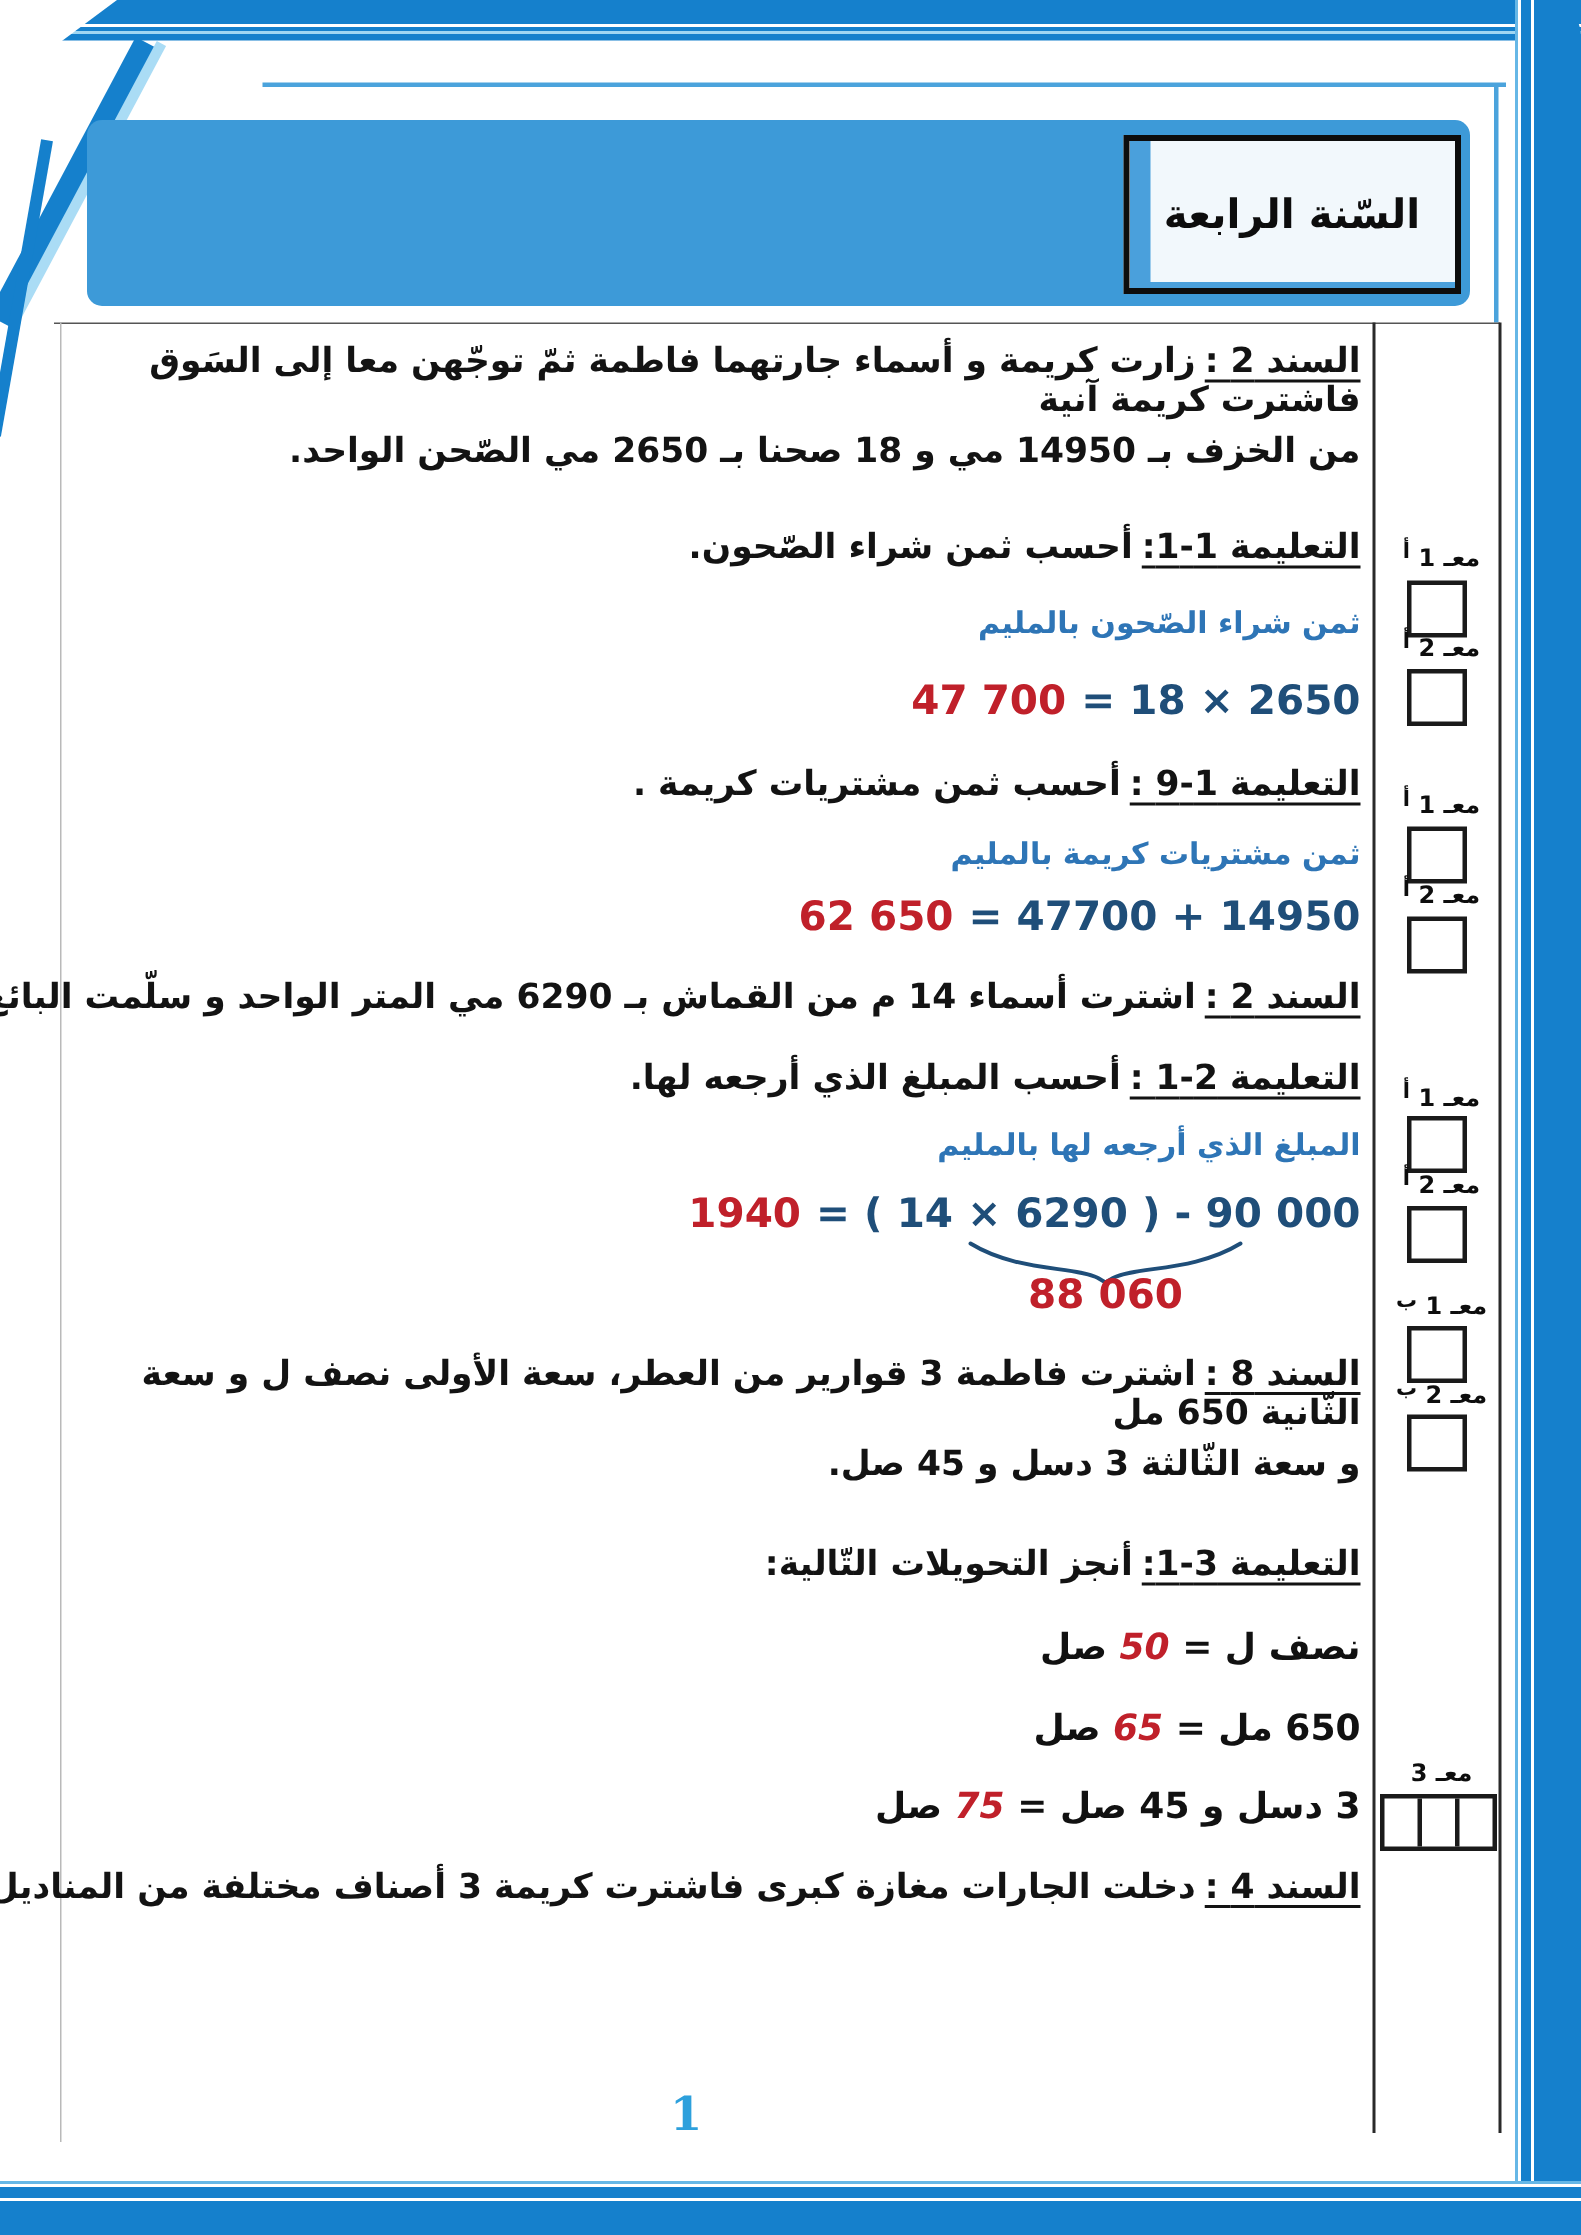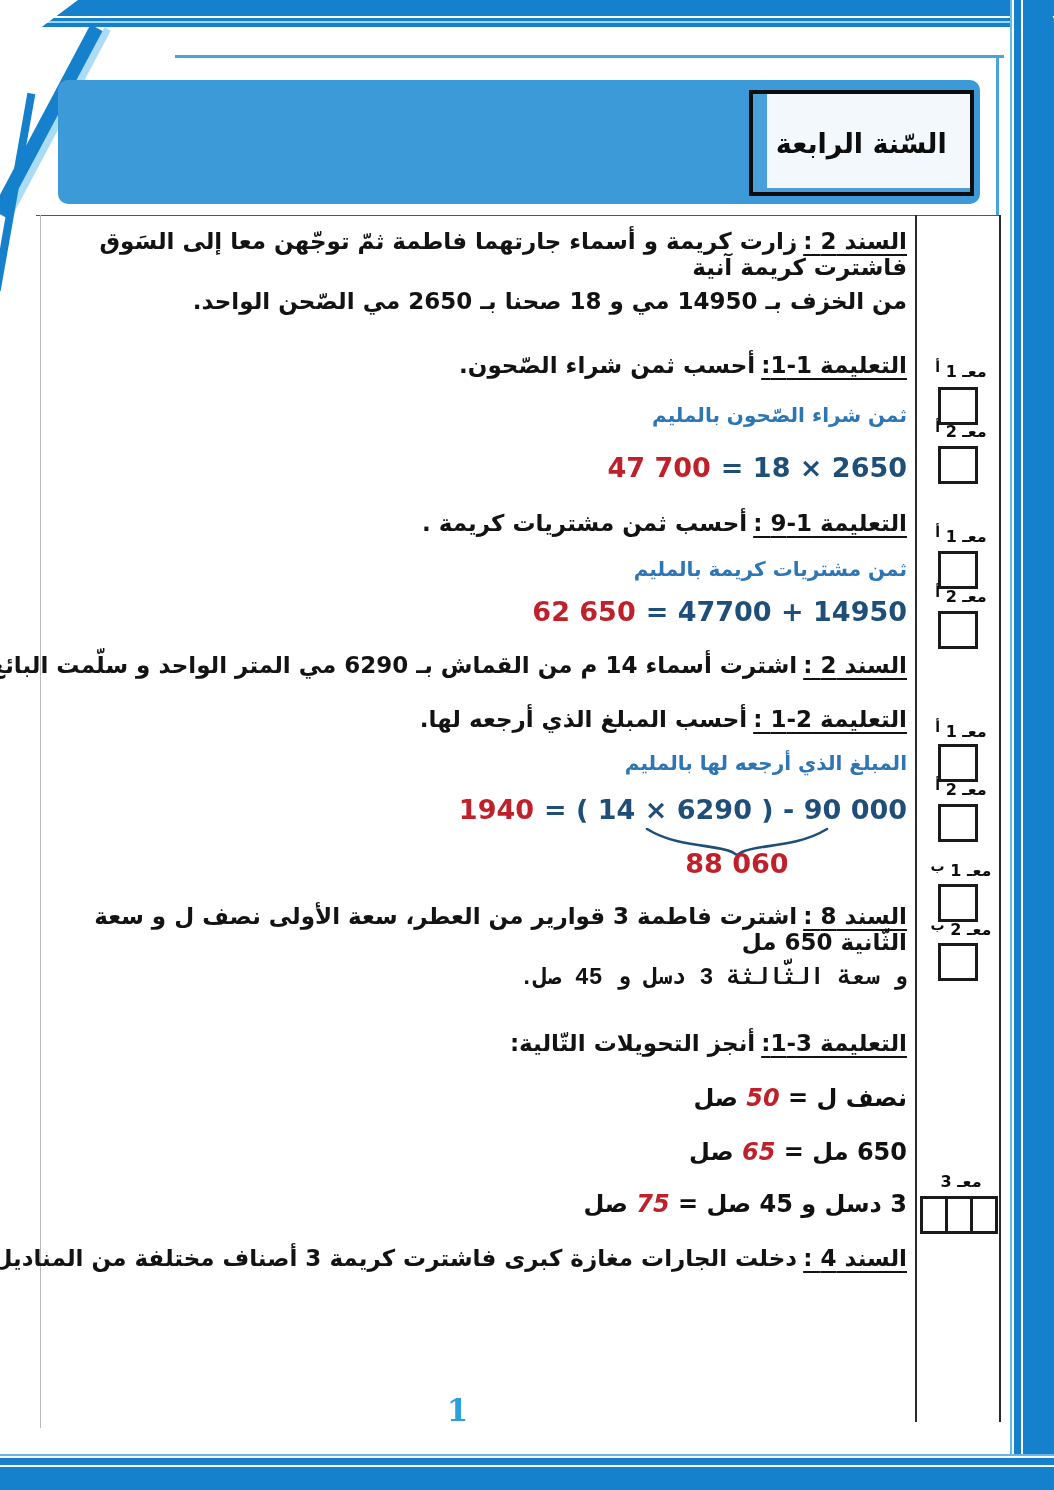--- a/index.html
+++ b/index.html
@@ -128,21 +128,21 @@
       <span class="res">1940</span><span class="body">= ( 14 × 6290 ) - 90 000</span>
     </div>
     <svg class="brace" viewBox="0 0 186 32">
       <path d="M3,3 C34,22 72,18 88,26 L93,29 L98,26 C114,18 152,22 183,3" fill="none" stroke="#1f4e79" stroke-width="2.6" stroke-linecap="round"></path>
     </svg>
     <div class="under-val">88 060</div>
 
     <div class="ablock para" style="top:903px;white-space:normal;width:860px;">
       <span class="u">السند 8 :</span><span>اشترت فاطمة 3 قوارير من العطر، سعة الأولى نصف ل و سعة الثّانية 650 مل</span>
     </div>
-    <div class="ablock para" style="top:963px;font-family:Liberation Mono, monospace;">
+    <div class="ablock para" style="top:963px;">
       <span>و سعة الثّالثة 3 دسل و 45 صل.</span>
     </div>
 
     <div class="ablock para" style="top:1030px;">
       <span class="u">التعليمة 3-1:</span><span>أنجز التحويلات التّالية:</span>
     </div>
 
     <div class="ablock conv" style="top:1084px;">
       <span>نصف ل = </span><span class="red">50</span><span> صل</span>
     </div>

